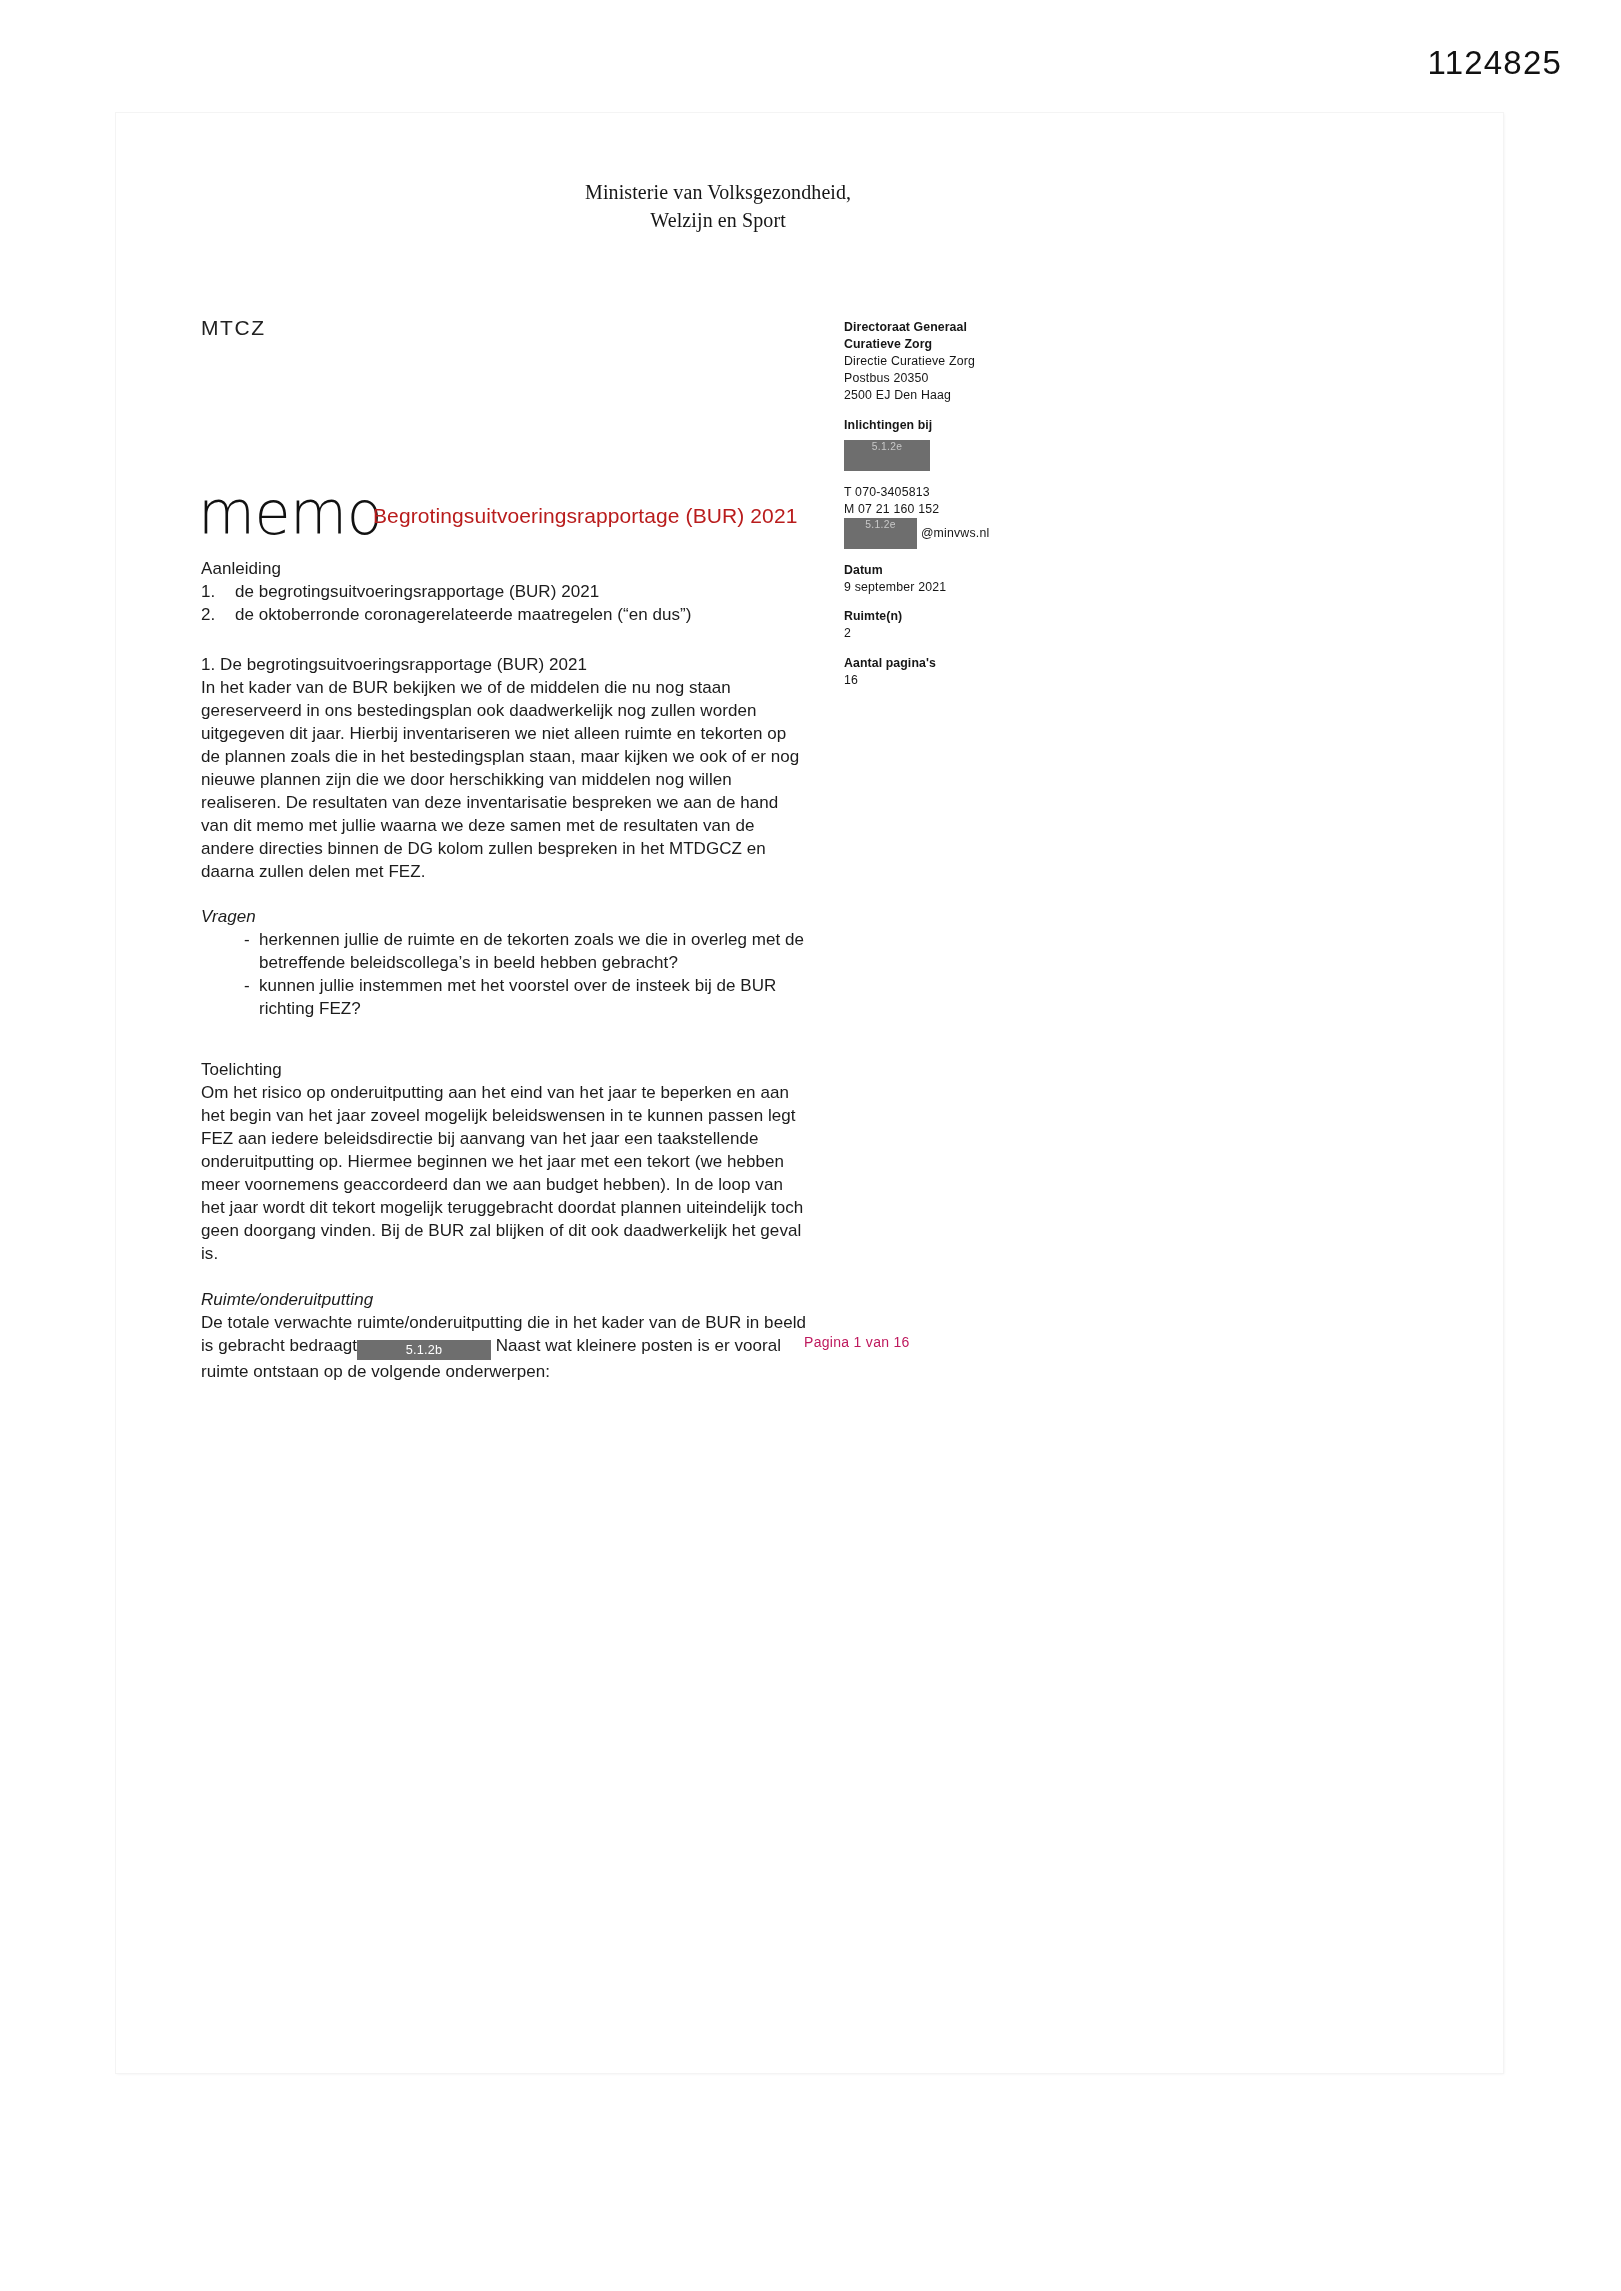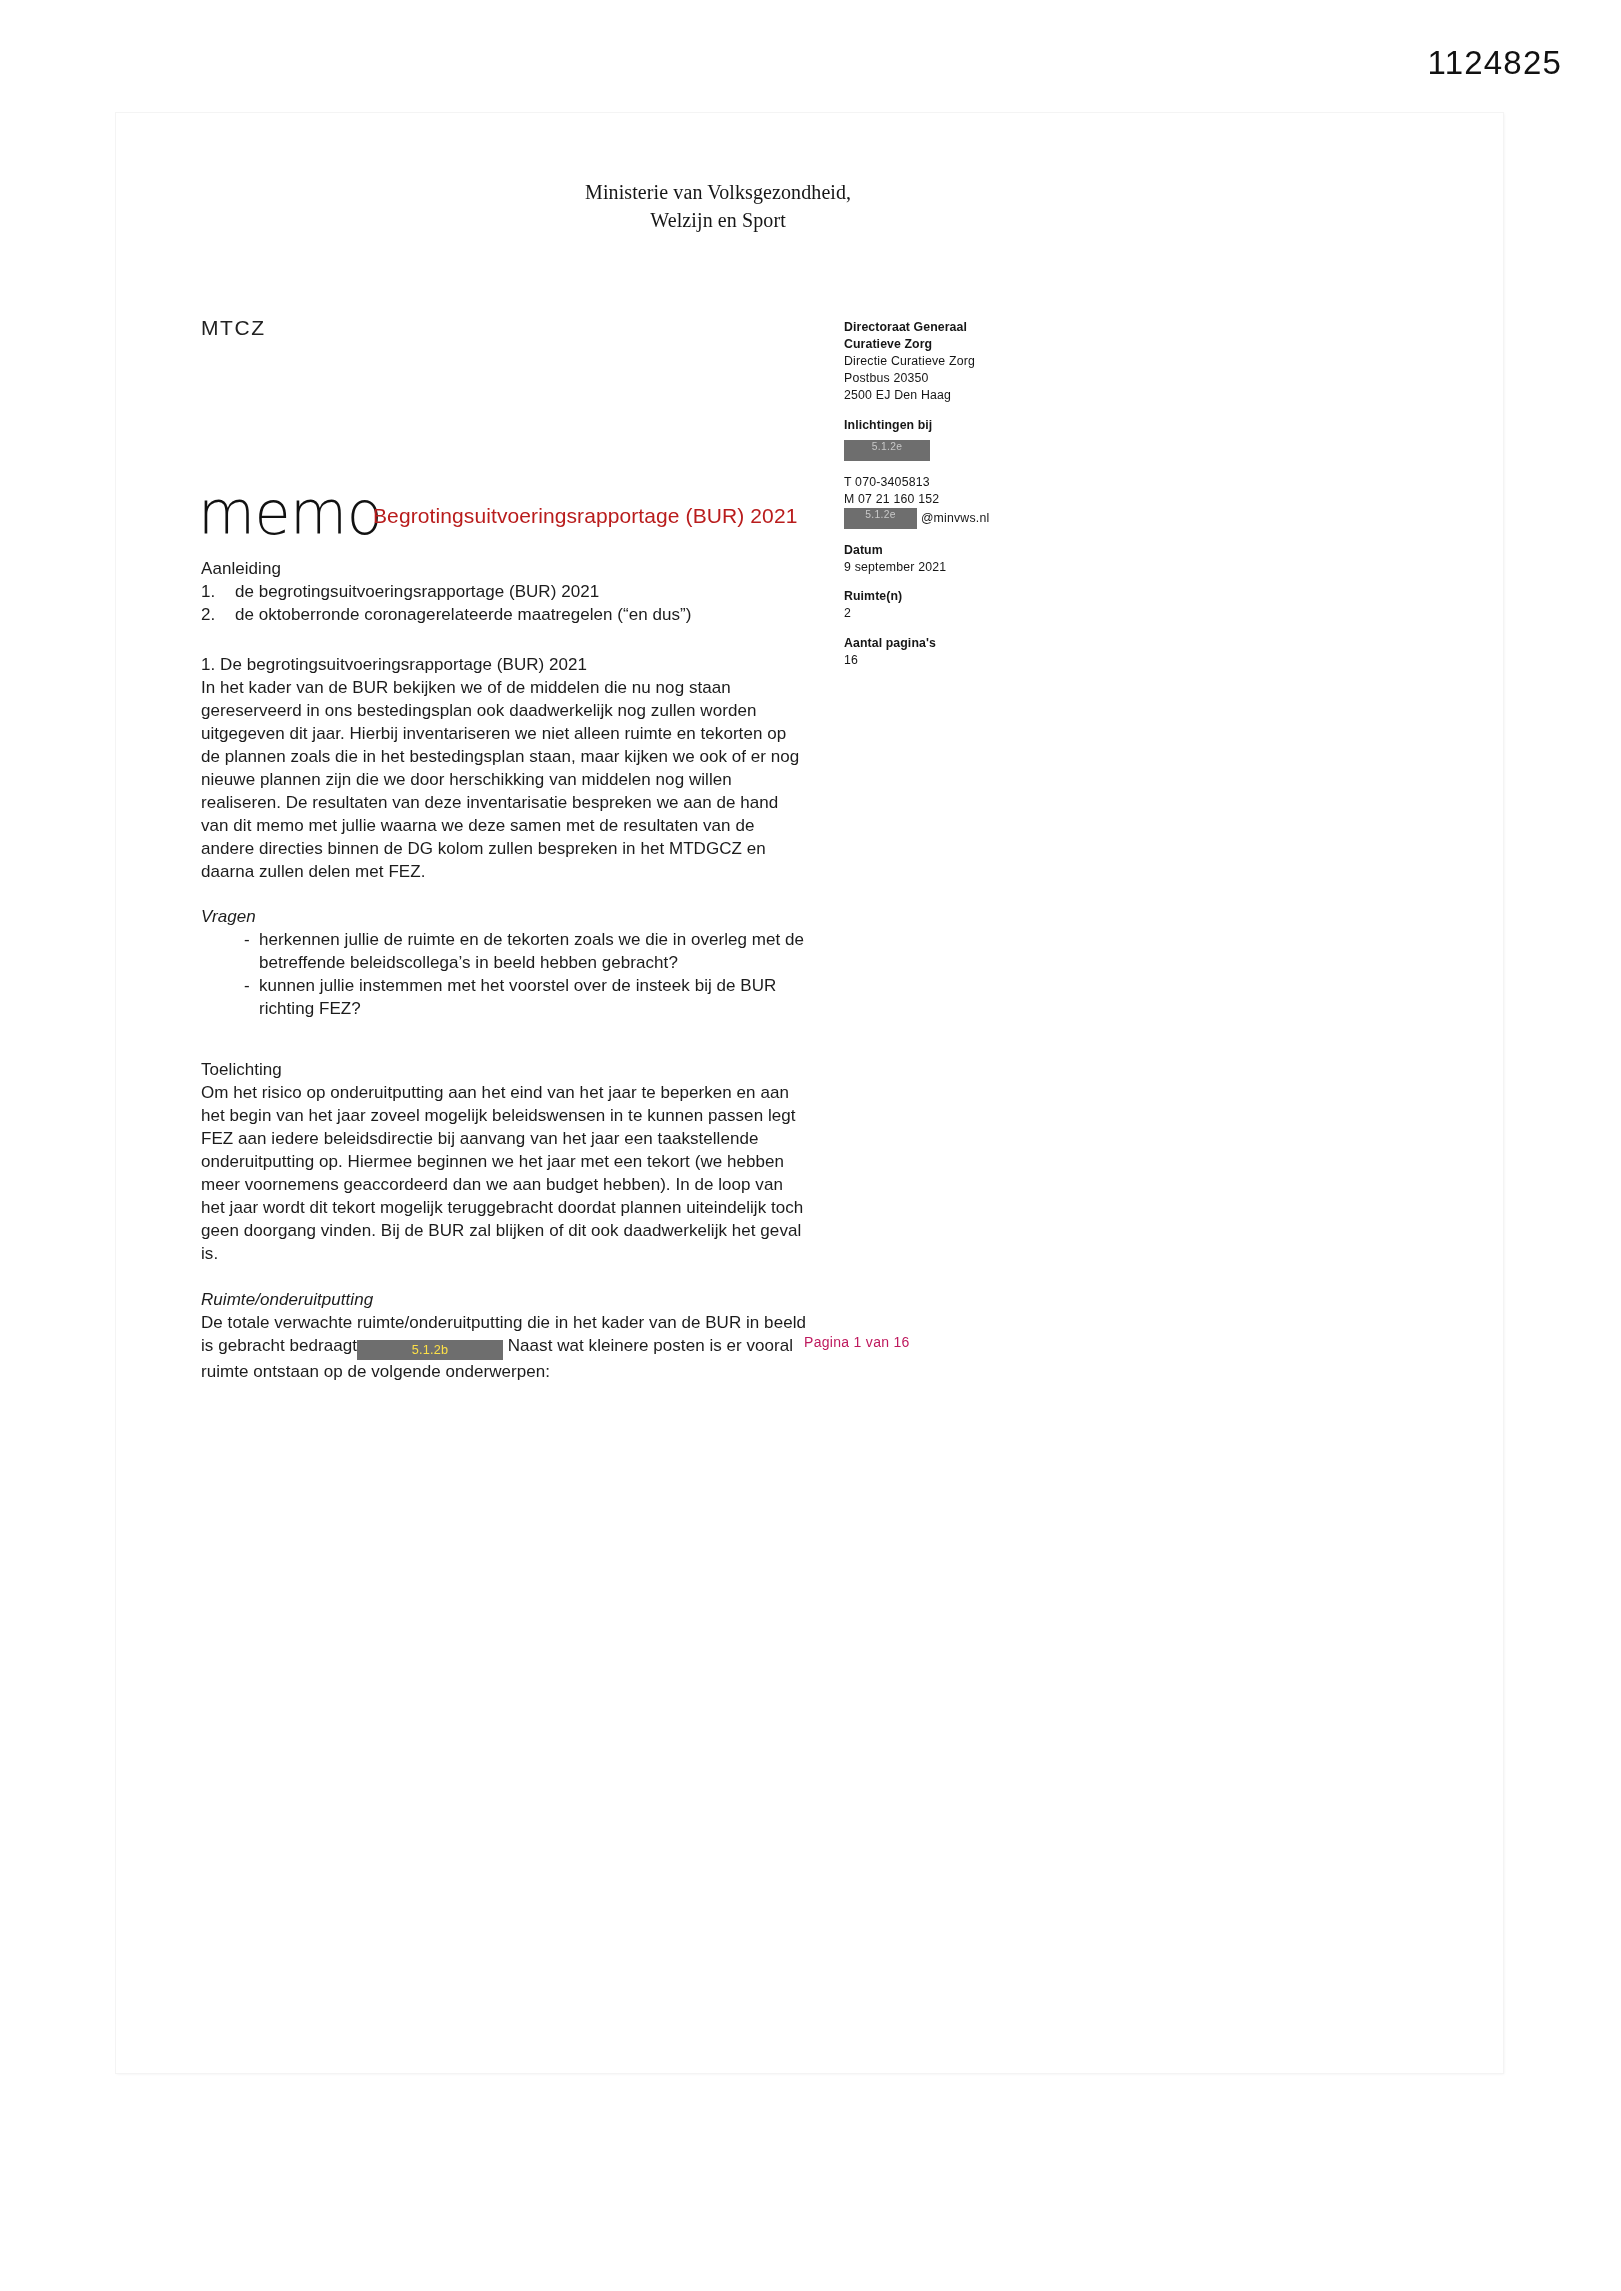--- a/index.html
+++ b/index.html
@@ -82,21 +82,21 @@
 
   .redact {
     display: inline-block;
     background: #6e6e6e;
     color: #c9c9c9;
     font-size: 10.3px;
     text-align: center;
     letter-spacing: 0.3px;
     vertical-align: middle;
     line-height: 14.7px;
-    height: 21px;
+    height: 31px;
   }
   .redact-wide { width: 86px; }
   .redact-mail { width: 73px; margin-right: 3.9px; }
 
   
   #memo-word {
     position: absolute;
     left: 198px;
     top: 477px;
     font-size: 61px;
@@ -172,22 +172,22 @@
   }
   ul.dash-list li .li-dash {
     position: absolute;
     left: 43px;
     top: 0;
   }
 
   .inline-redact-b {
     display: inline-block;
     background: #6e6e6e;
-    color: #fde047;
-    width: 146px;
+    color: #ffffff;
+    width: 134px;
     height: 20.6px;
     line-height: 20.6px;
     font-size: 12.7px;
     text-align: center;
     vertical-align: -2.9px;
     letter-spacing: 0.2px;
   }
 
   
   #page-footer {

